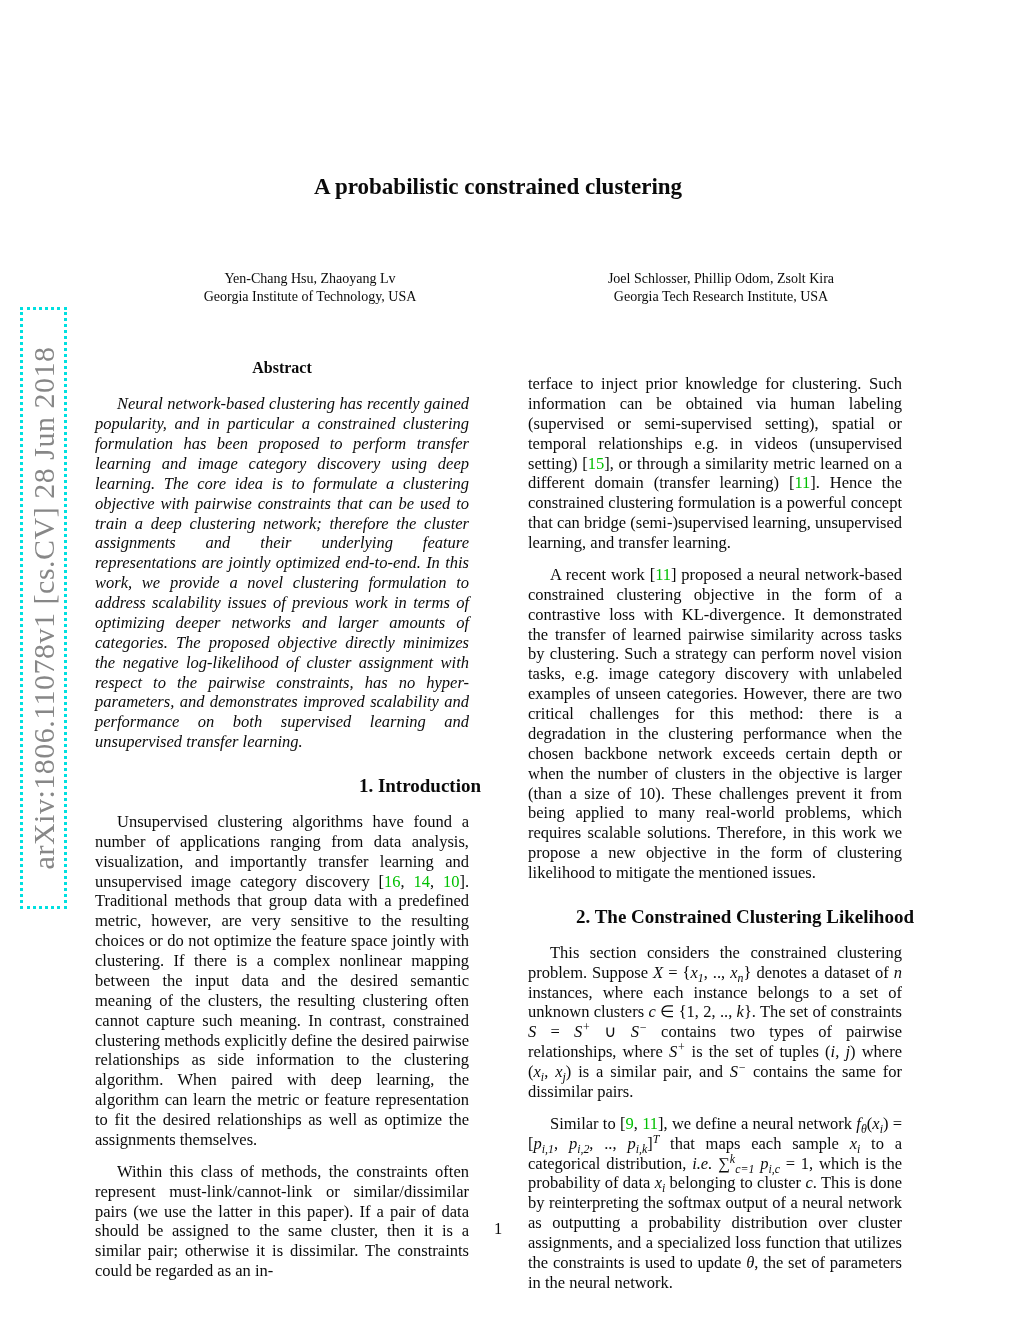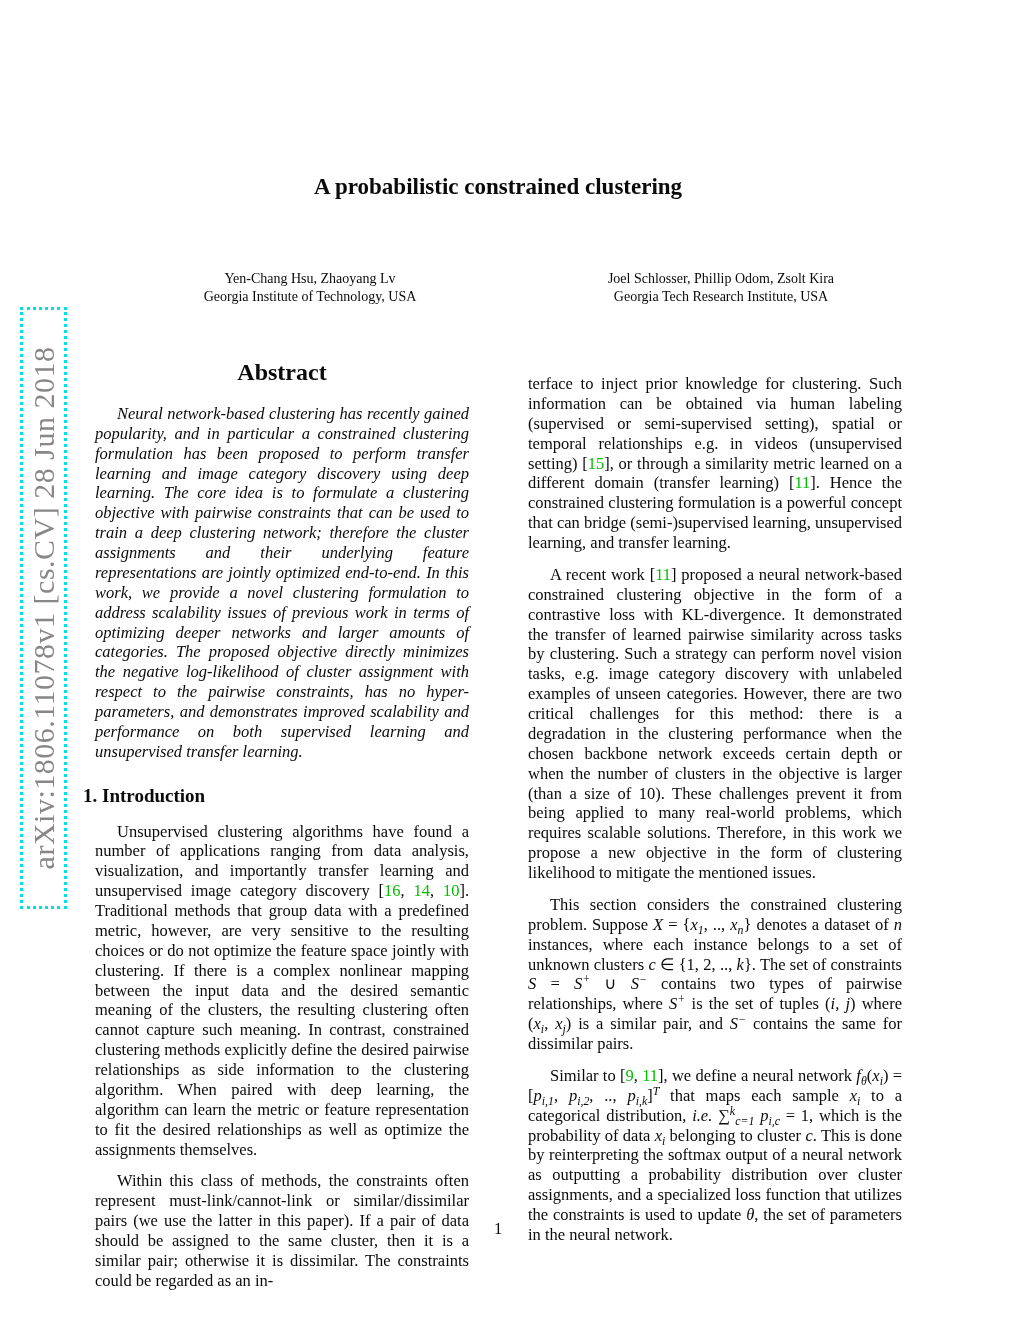--- a/index.html
+++ b/index.html
@@ -44,26 +44,26 @@
   .author-block { position: absolute; text-align: center; font-size: 14px; line-height: 1.32; }
   .author-block.left  { left: 120px; width: 380px; }
   .author-block.right { left: 521px; width: 400px; }
 
   
   .col { position: absolute; font-size: 16.5px; line-height: 1.205; text-align: justify; }
   .col-left  { left: 83px;  top: 358px; width: 398px; }
   .col-right { left: 516px; top: 362px; width: 398px; }
 
   .abstract-heading {
-    font-size: 24px; font-weight: bold; text-align: center;
+    font-size: 16px; font-weight: bold; text-align: center;
     margin: 0 0 17px 0;
   }
   .abstract-body { font-style: italic; }
 
-  .sec-heading { font-size: 19px; font-weight: bold; text-align: left; margin: 23px 0 14px 0; }
+  .sec-heading { font-size: 19px; font-weight: bold; text-align: right; margin: 23px 0 14px 0; }
 
   p.para { margin: 12px; text-indent: 22px; }
   p.para.no-indent { text-indent: 0; }
 
   .seg-cite { color: var(--cite, #00c000); }
   .seg-m { font-style: italic; }
   sub, sup { font-size: 72%; line-height: 0; font-style: italic; }
 
   .page-number {
     position: absolute;
@@ -100,19 +100,20 @@
     <div class="abstract-heading">Abstract</div>
     <p class="para abstract-body">Neural network-based clustering has recently gained popularity, and in particular a constrained clustering formulation has been proposed to perform transfer learning and image category discovery using deep learning. The core idea is to formulate a clustering objective with pairwise constraints that can be used to train a deep clustering network; therefore the cluster assignments and their underlying feature representations are jointly optimized end-to-end. In this work, we provide a novel clustering formulation to address scalability issues of previous work in terms of optimizing deeper networks and larger amounts of categories. The proposed objective directly minimizes the negative log-likelihood of cluster assignment with respect to the pairwise constraints, has no hyper-parameters, and demonstrates improved scalability and performance on both supervised learning and unsupervised transfer learning.</p>
     <div class="sec-heading">1. Introduction</div>
     <p class="para"><span>Unsupervised clustering algorithms have found a number of applications ranging from data analysis, visualization, and importantly transfer learning and unsupervised image category discovery [</span><span class="seg-cite">16</span><span>, </span><span class="seg-cite">14</span><span>, </span><span class="seg-cite">10</span><span>].  Traditional methods that group data with a predefined metric, however, are very sensitive to the resulting choices or do not optimize the feature space jointly with clustering. If there is a complex nonlinear mapping between the input data and the desired semantic meaning of the clusters, the resulting clustering often cannot capture such meaning. In contrast, constrained clustering methods explicitly define the desired pairwise relationships as side information to the clustering algorithm. When paired with deep learning, the algorithm can learn the metric or feature representation to fit the desired relationships as well as optimize the assignments themselves.</span></p>
     <p class="para"><span>Within this class of methods, the constraints often represent must-link/cannot-link or similar/dissimilar pairs (we use the latter in this paper). If a pair of data should be assigned to the same cluster, then it is a similar pair; otherwise it is dissimilar. The constraints could be regarded as an in-</span></p>
   </div>
 
   <div class="col col-right">
     <p class="para no-indent"><span>terface to inject prior knowledge for clustering. Such information can be obtained via human labeling (supervised or semi-supervised setting), spatial or temporal relationships e.g. in videos (unsupervised setting) [</span><span class="seg-cite">15</span><span>], or through a similarity metric learned on a different domain (transfer learning) [</span><span class="seg-cite">11</span><span>].  Hence the constrained clustering formulation is a powerful concept that can bridge (semi-)supervised learning, unsupervised learning, and transfer learning.</span></p>
     <p class="para"><span>A recent work [</span><span class="seg-cite">11</span><span>] proposed a neural network-based constrained clustering objective in the form of a contrastive loss with KL-divergence.  It demonstrated the transfer of learned pairwise similarity across tasks by clustering. Such a strategy can perform novel vision tasks, e.g.  image category discovery with unlabeled examples of unseen categories. However, there are two critical challenges for this method: there is a degradation in the clustering performance when the chosen backbone network exceeds certain depth or when the number of clusters in the objective is larger (than a size of 10). These challenges prevent it from being applied to many real-world problems, which requires scalable solutions. Therefore, in this work we propose a new objective in the form of clustering likelihood to mitigate the mentioned issues.</span></p>
+    <div class="sec-heading">2. The Constrained Clustering Likelihood</div>
     <p class="para"><span>This section considers the constrained clustering problem.  Suppose </span><span class="seg-m">X</span><span> = {</span><span class="seg-m">x</span><sub>1</sub><span>, .., </span><span class="seg-m">x</span><sub>n</sub><span>} denotes a dataset of </span><span class="seg-m">n</span><span> instances, where each instance belongs to a set of unknown clusters </span><span class="seg-m">c</span><span> ∈ {1, 2, .., </span><span class="seg-m">k</span><span>}.  The set of constraints </span><span class="seg-m">S</span><span> = </span><span class="seg-m">S</span><sup>+</sup><span> ∪ </span><span class="seg-m">S</span><sup>−</sup><span> contains two types of pairwise relationships, where </span><span class="seg-m">S</span><sup>+</sup><span> is the set of tuples (</span><span class="seg-m">i, j</span><span>) where (</span><span class="seg-m">x</span><sub>i</sub><span>, </span><span class="seg-m">x</span><sub>j</sub><span>) is a similar pair, and </span><span class="seg-m">S</span><sup>−</sup><span> contains the same for dissimilar pairs.</span></p>
     <p class="para"><span>Similar to [</span><span class="seg-cite">9</span><span>, </span><span class="seg-cite">11</span><span>], we define a neural network </span><span class="seg-m">f</span><sub>θ</sub><span>(</span><span class="seg-m">x</span><sub>i</sub><span>) = [</span><span class="seg-m">p</span><sub>i,1</sub><span>, </span><span class="seg-m">p</span><sub>i,2</sub><span>, .., </span><span class="seg-m">p</span><sub>i,k</sub><span>]</span><sup>T</sup><span> that maps each sample </span><span class="seg-m">x</span><sub>i</sub><span> to a categorical distribution, </span><span class="seg-m">i.e.</span><span> ∑</span><sup>k</sup><sub>c=1</sub><span> </span><span class="seg-m">p</span><sub>i,c</sub><span> = 1, which is the probability of data </span><span class="seg-m">x</span><sub>i</sub><span> belonging to cluster </span><span class="seg-m">c</span><span>. This is done by reinterpreting the softmax output of a neural network as outputting a probability distribution over cluster assignments, and a specialized loss function that utilizes the constraints is used to update </span><span class="seg-m">θ</span><span>, the set of parameters in the neural network.</span></p>
   </div>
 
   <div class="page-number">1</div>
 
 </div>
 
 </body></html>

